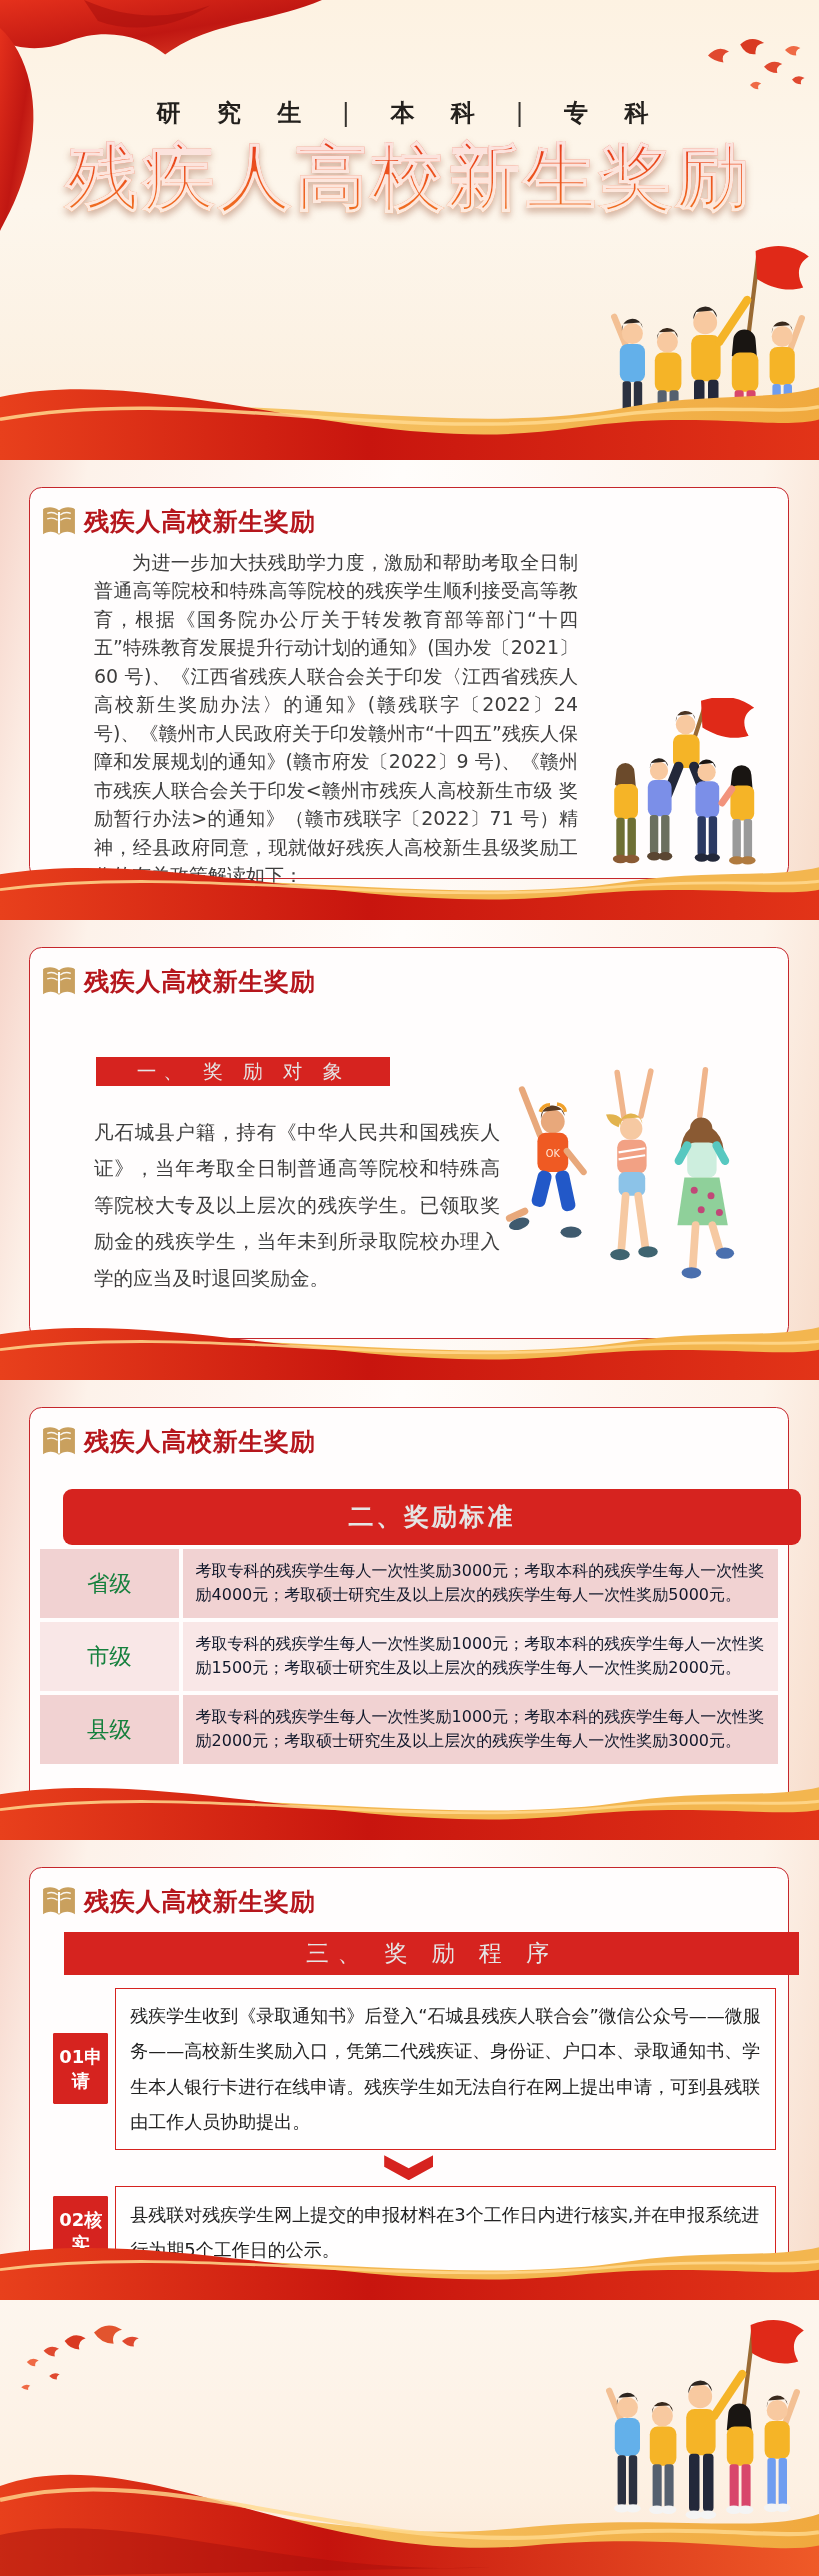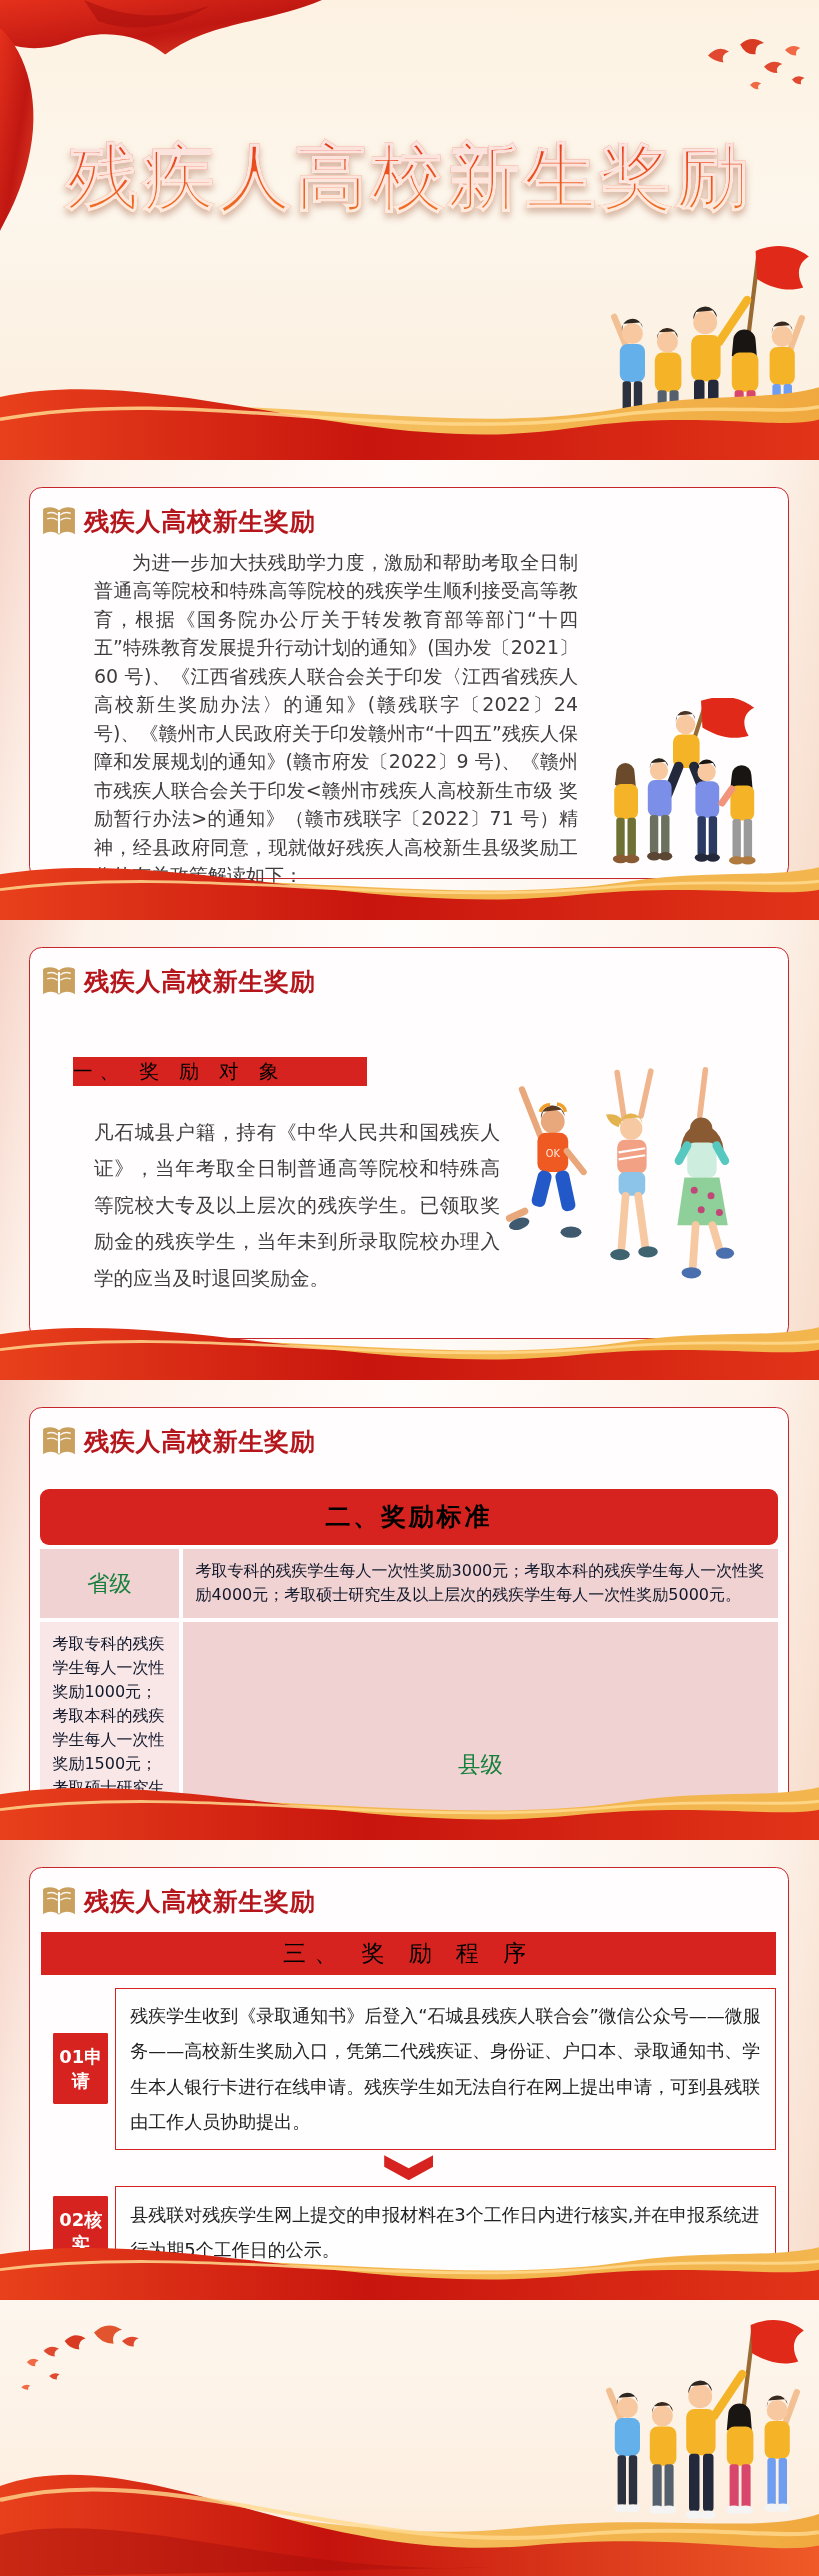--- a/index.html
+++ b/index.html
@@ -24,21 +24,21 @@
   .ribbon{position:absolute;top:0;left:0;}
   .doves-tr{position:absolute;top:36px;right:12.6px;}
   .hero-students{position:absolute;right:5.6px;top:244px;}
   .wave{position:absolute;left:0;bottom:0;width:819px;}
   
   .card{position:absolute;left:29px;width:760px;background:#fffdfd;border:1.4px solid #c5262b;
         border-radius:12.6px;box-sizing:border-box;z-index:2;}
   .card-head{position:absolute;top:17px;left:11.2px;display:flex;align-items:center;}
   .book{width:36px;height:32px;margin-right:7px;flex:0 0 auto;}
   .card-title{font-size:25px;font-weight:bold;color:#b5161c;letter-spacing:0.7px;}
-  .banner{background:#d6231f;color:#000000;box-sizing:border-box;}
+  .banner{background:#d6231f;color:#e5e5e5;text-align:center;box-sizing:border-box;margin-left:23px;}
   .wave2{position:absolute;left:0;bottom:0;width:819px;z-index:3;}
   
   .s1 .card{top:26.6px;height:392px;}
   .policy-par{position:absolute;top:60px;left:64px;width:484px;font-size:19px;color:#3d3d3d;
               line-height:1.5;text-indent:2em;text-align:justify;}
   .flag-team{position:absolute;right:9.8px;top:210px;}
   
   .s2 .card{top:26.6px;height:392px;}
   .banner-small{position:absolute;top:109px;left:43px;width:294px;height:29px;line-height:29px;
                 font-family:"DejaVu Serif","Liberation Serif",serif;font-size:19.6px;letter-spacing:7px;}
@@ -99,20 +99,27 @@
     <svg class="doves-tr" width="126" height="70" viewBox="0 0 180 100">
       <g fill="#e0492f">
         <path d="M40,28 q14,-16 30,-6 q-12,4 -8,16 q-14,-2 -22,-10 z"></path>
         <path d="M86,12 q16,-14 34,-2 q-14,2 -12,16 q-14,2 -22,-14 z" fill="#d93a22"></path>
         <path d="M120,44 q12,-12 26,-4 q-10,4 -7,13 q-11,0 -19,-9 z"></path>
         <path d="M150,20 q10,-10 22,-3 q-8,3 -6,11 q-9,0 -16,-8 z" fill="#ef6a45"></path>
         <path d="M160,62 q8,-8 18,-2 q-7,2 -5,9 q-8,0 -13,-7 z"></path>
         <path d="M100,70 q7,-8 16,-2 q-6,2 -4,8 q-7,0 -12,-6 z" fill="#ef6a45"></path>
       </g>
     </svg>
+    <div class="degree-line">
+      <span>研 究 生</span>
+      <span class="degree-sep">|</span>
+      <span>本 科</span>
+      <span class="degree-sep">|</span>
+      <span>专 科</span>
+    </div>
     <h1 class="hero-title" style="margin:0;">残疾人高校新生奖励</h1>
     <svg class="hero-students" width="224" height="210" viewBox="0 0 320 300">
       <g>
         <rect x="231" y="12" width="6" height="150" rx="3" fill="#9a6a33" transform="rotate(7 234 80)"></rect>
         <path d="M238,10 C266,-2 294,2 314,18 C298,28 296,44 306,62 C280,70 256,60 240,50 Z" fill="#e02918"></path>
 
         <path d="M58,158 L36,104" stroke="#f3c094" stroke-width="9" stroke-linecap="round"></path>
         <circle cx="62" cy="128" r="15" fill="#f8c9a0"></circle>
           <path d="M47,124 a15,15 0 0 1 30,-4 l-4,-8 -24,2 z" fill="#2e2620"></path>
         <rect x="44" y="143" width="36" height="54" rx="11" fill="#63b0ea"></rect>
@@ -308,20 +315,21 @@
           <path d="M26,10 L26,41" stroke="#ffffff" stroke-width="3"></path>
           <path d="M9,12 C14,10 20,11 24,14 M9,20 C14,18 20,19 24,22" stroke="#ffffff" stroke-width="2" fill="none" opacity=".9"></path>
           <path d="M43,12 C38,10 32,11 28,14 M43,20 C38,18 32,19 28,22" stroke="#ffffff" stroke-width="2" fill="none" opacity=".9"></path>
         </svg>
         <span class="card-title">残疾人高校新生奖励</span>
       </div>
       <div class="banner banner-wide">二、奖励标准</div>
       <div class="rtable">
         <div class="lv row-dark">省级</div>
         <div class="dc row-dark">考取专科的残疾学生每人一次性奖励3000元；考取本科的残疾学生每人一次性奖励4000元；考取硕士研究生及以上层次的残疾学生每人一次性奖励5000元。</div>
+        <div class="lv row-light">市级</div>
         <div class="dc row-light">考取专科的残疾学生每人一次性奖励1000元；考取本科的残疾学生每人一次性奖励1500元；考取硕士研究生及以上层次的残疾学生每人一次性奖励2000元。</div>
         <div class="lv row-dark">县级</div>
         <div class="dc row-dark">考取专科的残疾学生每人一次性奖励1000元；考取本科的残疾学生每人一次性奖励2000元；考取硕士研究生及以上层次的残疾学生每人一次性奖励3000元。</div>
       </div>
     </div>
     <svg class="wave2" width="819" height="74" viewBox="0 0 1170 105" preserveAspectRatio="none">
       <path d="M0,66 C300,16 620,92 900,50 C1010,34 1100,46 1170,30 L1170,105 L0,105 Z" fill="#f3b64f"></path>
       <path d="M0,105 L0,40 C240,2 520,100 820,70 C1000,52 1110,74 1170,62 L1170,105 Z" fill="url(#rg2)"></path>
       <path d="M0,62 C280,26 560,88 880,58 C1020,46 1120,58 1170,50" stroke="#ffd98e" stroke-width="4" fill="none" opacity=".85"></path>
     </svg>

